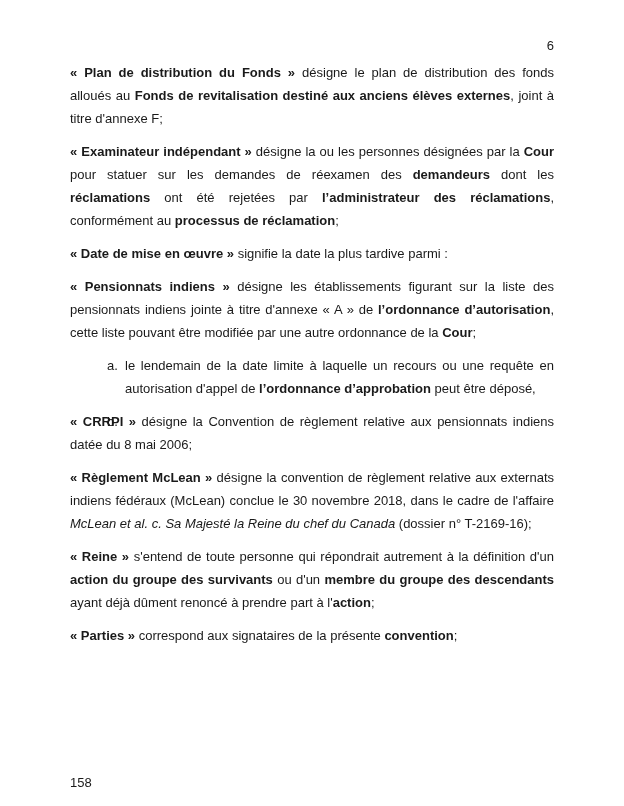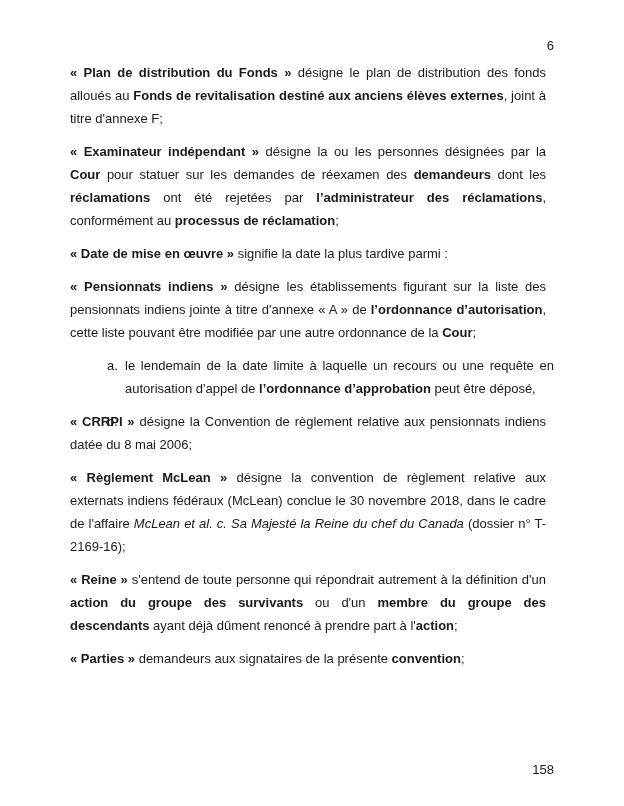--- a/index.html
+++ b/index.html
@@ -26,57 +26,57 @@
     right: 70px;
     text-align: right;
   }
   .doc-body {
     position: absolute;
     top: 61px;
     left: 70px;
     right: 70px;
   }
   .para {
-    margin: 0 8px 10px 0;
+    margin: 0 0 10px 0;
     text-align: justify;
   }
   .li {
     position: relative;
     margin: 0 0 10px 0;
     padding-left: 55px;
     text-align: justify;
   }
   .li .marker {
     position: absolute;
     left: 37px;
     top: 0;
   }
   .b { font-weight: bold; }
   .i { font-style: italic; }
   .page-footer {
     position: absolute;
-    bottom: 25px;
+    bottom: 12px;
     left: 70px;
     right: 70px;
-    text-align: right;
+    text-align: left;
   }
 </style>
 </head>
 <body>
 
 <div class="page">
   <div class="page-header">6</div>
 
   <div class="doc-body">
       <div class="para"><span class="b">« Plan de distribution du Fonds »</span><span> désigne le plan de distribution des fonds alloués au </span><span class="b">Fonds de revitalisation destiné aux anciens élèves externes</span><span>, joint à titre d'annexe F;</span></div>
       <div class="para"><span class="b">« Examinateur indépendant »</span><span> désigne la ou les personnes désignées par la </span><span class="b">Cour</span><span> pour statuer sur les demandes de réexamen des </span><span class="b">demandeurs</span><span> dont les </span><span class="b">réclamations</span><span> ont été rejetées par </span><span class="b">l’administrateur des réclamations</span><span>, conformément au </span><span class="b">processus de réclamation</span><span>;</span></div>
       <div class="para"><span class="b">« Date de mise en œuvre »</span><span> signifie la date la plus tardive parmi :</span></div>
       <div class="para"><span class="b">« Pensionnats indiens »</span><span> désigne les établissements figurant sur la liste des pensionnats indiens jointe à titre d'annexe « A » de </span><span class="b">l’ordonnance d’autorisation</span><span>, cette liste pouvant être modifiée par une autre ordonnance de la </span><span class="b">Cour</span><span>;</span></div>
       <div class="li"><span class="marker">a.</span><span>le lendemain de la date limite à laquelle un recours ou une requête en autorisation d'appel de </span><span class="b">l’ordonnance d’approbation</span><span> peut être déposé,</span></div>
       <div class="li"><span class="marker">b.</span></div>
       <div class="para"><span class="b">« CRRPI »</span><span> désigne la Convention de règlement relative aux pensionnats indiens datée du 8 mai 2006;</span></div>
       <div class="para"><span class="b">« Règlement McLean »</span><span> désigne la convention de règlement relative aux externats indiens fédéraux (McLean) conclue le 30 novembre 2018, dans le cadre de l'affaire </span><span class="i">McLean et al. c. Sa Majesté la Reine du chef du Canada</span><span> (dossier n° T-2169-16);</span></div>
       <div class="para"><span class="b">« Reine »</span><span> s'entend de toute personne qui répondrait autrement à la définition d'un </span><span class="b">action du groupe des survivants</span><span> ou d'un </span><span class="b">membre du groupe des descendants</span><span> ayant déjà dûment renoncé à prendre part à l'</span><span class="b">action</span><span>;</span></div>
-      <div class="para"><span class="b">« Parties »</span><span> demandeurs aux signataires de la présente </span><span class="b">convention</span><span>;</span></div>
+      <div class="para"><span class="b">« Parties »</span><span> correspond aux signataires de la présente </span><span class="b">convention</span><span>;</span></div>
     </div>
 
   <div class="page-footer">158</div>
 </div>
 
 </body></html>

